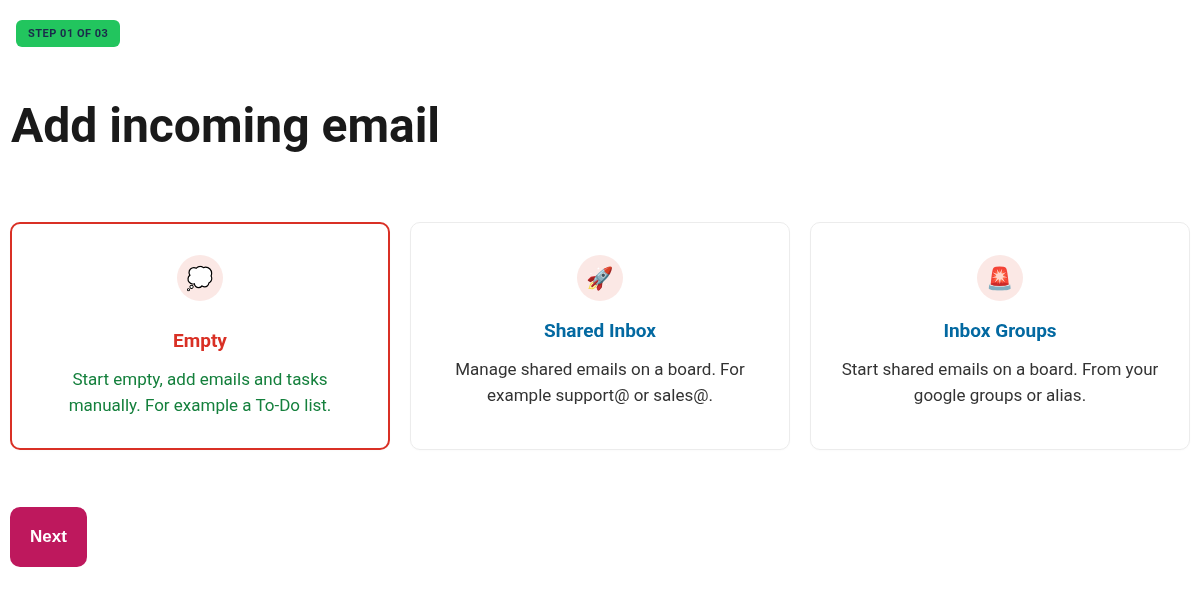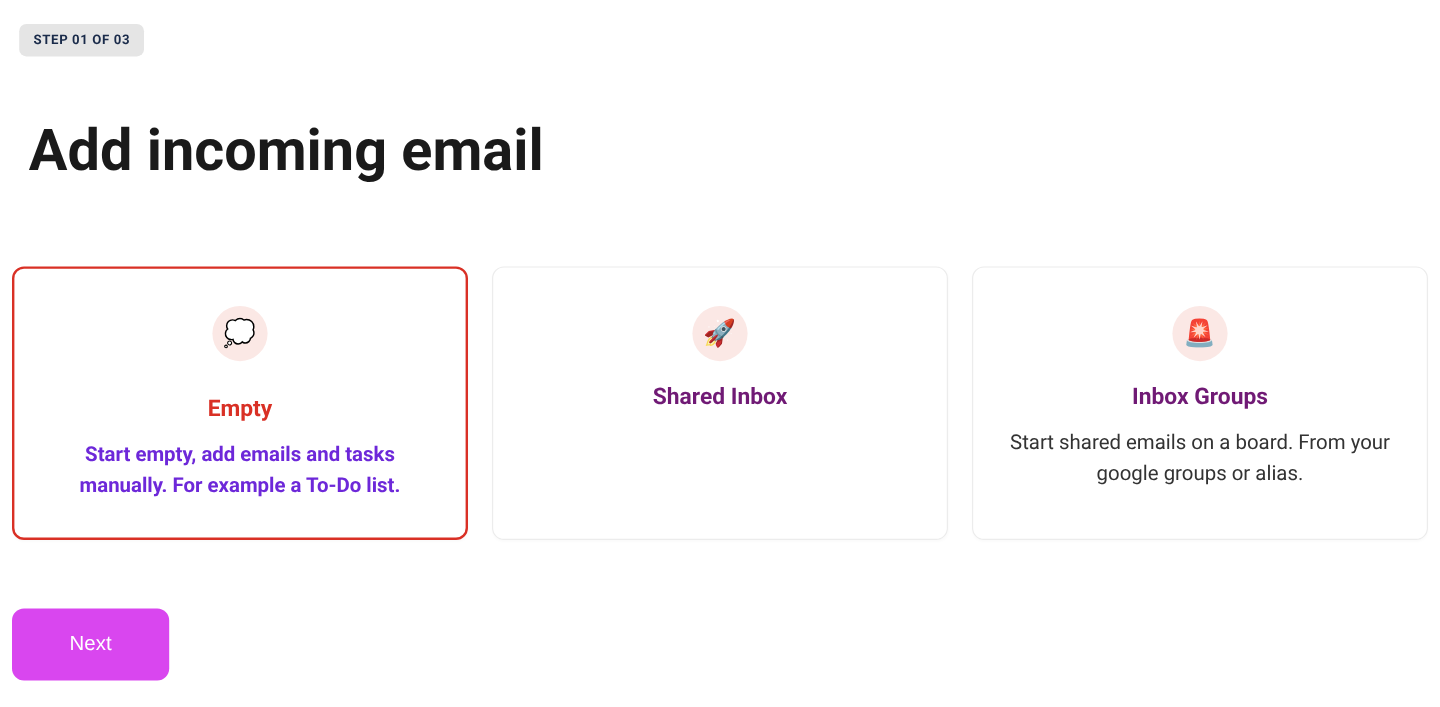--- a/index.html
+++ b/index.html
@@ -6,35 +6,35 @@
     body {
       font-family: -apple-system, BlinkMacSystemFont, 'Segoe UI', Roboto, Helvetica, Arial, sans-serif;
       background: #ffffff;
       width: 1200px;
       height: 589px;
       padding: 20px 10px;
       position: relative;
     }
     .step-badge {
       display: inline-block;
-      background: #e5e5e5;
+      background: #22c55e;
       color: #1a2b4a;
       font-size: 11px;
       font-weight: 700;
       letter-spacing: 0.5px;
       padding: 7px 12px;
       border-radius: 6px;
       margin-left: 6px;
     }
     .page-title {
       font-size: 48px;
       font-weight: 700;
       color: #1a1a1a;
       margin-top: 50px;
-      margin-left: 14px;
+      margin-left: 1px;
     }
     .cards-row {
       display: flex;
       gap: 20px;
       margin-top: 68px;
     }
     .card {
       flex: 1;
       border: 1px solid #ececec;
       border-radius: 10px;
@@ -54,46 +54,45 @@
       border-radius: 50%;
       margin: 0 auto 18px;
       display: flex;
       align-items: center;
       justify-content: center;
       font-size: 22px;
     }
     .card-title {
       font-size: 19px;
       font-weight: 700;
-      color: #701a75;
+      color: #0369a1;
       margin-bottom: 14px;
     }
     .card.selected .card-title {
       color: #d93025;
       margin-top: 28px;
     }
     .card-desc {
       font-size: 17px;
       line-height: 1.55;
       color: #333;
     }
     .card.selected .card-desc {
-      color: #6d28d9;
-      font-weight: bold;
+      color: #15803d;
     }
     .next-btn {
       position: absolute;
       left: 10px;
       bottom: 22px;
-      background: #d946ef;
+      background: #be185d;
       color: #fff;
       border: none;
       font-size: 17px;
-      font-weight: 400;
-      padding: 20px 48px;
+      font-weight: 700;
+      padding: 20px 20px;
       border-radius: 10px;
       cursor: pointer;
     }
   </style>
 </head>
 <body>
 
 
 
 <div class="step-badge">STEP 01 OF 03</div>
@@ -104,20 +103,21 @@
 
   <div class="card selected">
     <div class="card-icon-wrap">💭</div>
     <div class="card-title">Empty</div>
     <div class="card-desc">Start empty, add emails and tasks manually. For example a To-Do list.</div>
   </div>
 
   <div class="card">
     <div class="card-icon-wrap">🚀</div>
     <div class="card-title">Shared Inbox</div>
+    <div class="card-desc">Manage shared emails on a board. For example support@ or sales@.</div>
   </div>
 
   <div class="card">
     <div class="card-icon-wrap">🚨</div>
     <div class="card-title">Inbox Groups</div>
     <div class="card-desc">Start shared emails on a board. From your google groups or alias.</div>
   </div>
 
 </div>
 

